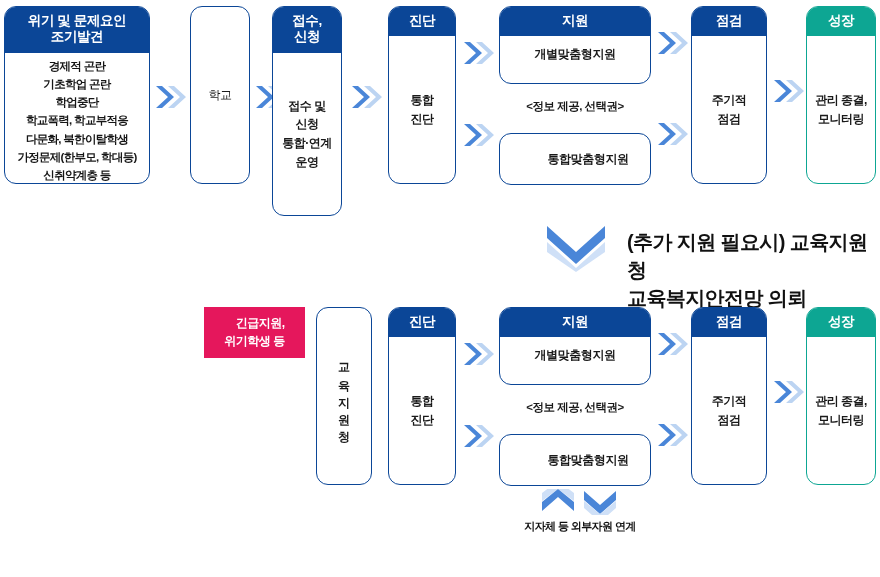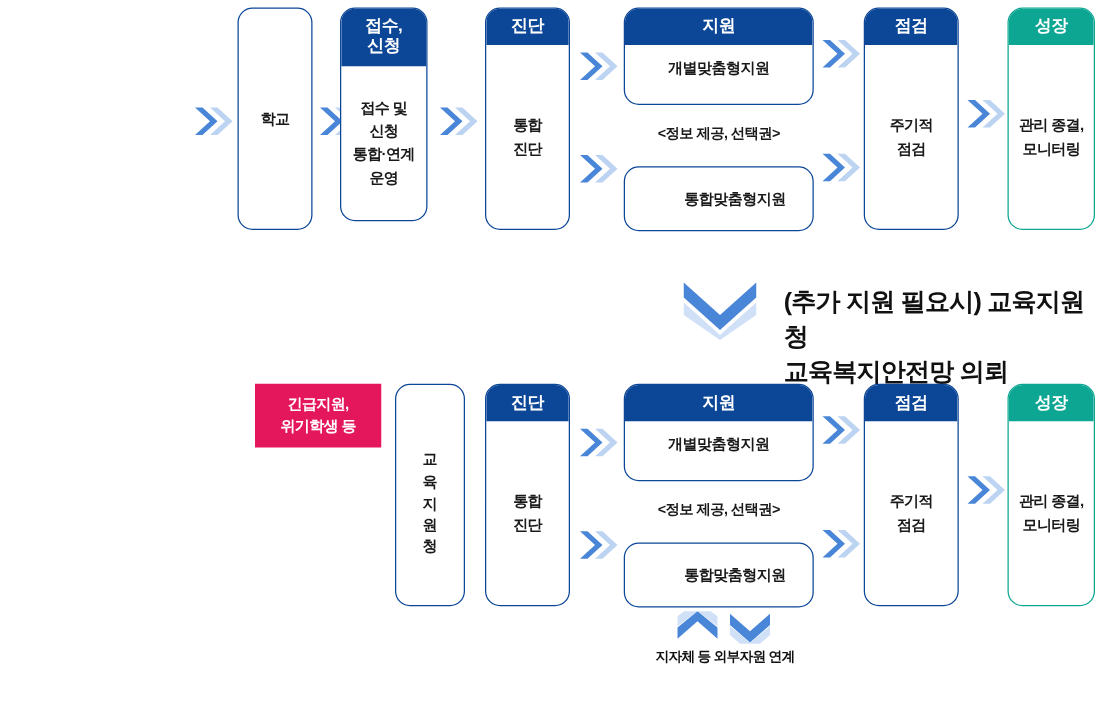--- a/index.html
+++ b/index.html
@@ -51,21 +51,21 @@
     align-items: center;
     justify-content: center;
     text-align: center;
     font-size: 12px;
     font-weight: bold;
     line-height: 1.55;
     letter-spacing: -0.5px;
     padding: 4px 3px;
     color: #1a1a1a;
   }
-  .node-body.plain { font-weight: bold; }
+  .node-body.plain { font-weight: normal; }
   .node-body .lines { width: 100%; }
 
   
   .risk-list {
     font-size: 11.5px;
     font-weight: bold;
     line-height: 1.58;
     letter-spacing: -0.7px;
     text-align: center;
     color: #161616;
@@ -89,21 +89,21 @@
     box-sizing: border-box;
     background: #e5175c;
     color: #ffffff;
     font-weight: bold;
     font-size: 12px;
     line-height: 1.45;
     letter-spacing: -0.5px;
     display: flex;
     align-items: center;
     justify-content: center;
-    text-align: center;
+    text-align: right;
   }
 
   
   .support {
     position: absolute;
     box-sizing: border-box;
   }
   .support-top {
     position: absolute;
     left: 0; top: 0;
@@ -169,20 +169,37 @@
   }
   .caption.c1 { font-size: 20px; text-align: left; }
   .caption.c2 { font-size: 11px; }
   .caption .l2 { display: block; }
 </style>
 </head>
 <body>
 
 <div class="stage">
 
+  <div class="node" style="left:4px; top:6px; width:146px; height:178px;">
+    <div class="node-head">
+      <span>위기 및 문제요인</span><br>
+      <span>조기발견</span>
+    </div>
+    <div class="node-body">
+      <div class="risk-list">
+        <div>경제적 곤란</div>
+        <div>기초학업 곤란</div>
+        <div>학업중단</div>
+        <div>학교폭력, 학교부적응</div>
+        <div>다문화, 북한이탈학생</div>
+        <div>가정문제(한부모, 학대등)</div>
+        <div>신취약계층 등</div>
+      </div>
+    </div>
+  </div>
 
   <span class="chev" style="left:154px; top:82px; width:34px; height:30px;">
     <svg width="34" height="30" viewBox="0 0 34 30">
       <path d="M2 4 L14 15 L2 26 L8 26 L20 15 L8 4 Z" fill="#4a86d8"></path>
       <path d="M14 4 L26 15 L14 26 L20 26 L32 15 L20 4 Z" fill="#bcd4f2"></path>
     </svg>
   </span>
 
   <div class="node" style="left:190px; top:6px; width:60px; height:178px;">
     <div class="node-body plain">
@@ -190,21 +207,21 @@
     </div>
   </div>
 
   <span class="chev" style="left:254px; top:82px; width:34px; height:30px;">
     <svg width="34" height="30" viewBox="0 0 34 30">
       <path d="M2 4 L14 15 L2 26 L8 26 L20 15 L8 4 Z" fill="#4a86d8"></path>
       <path d="M14 4 L26 15 L14 26 L20 26 L32 15 L20 4 Z" fill="#bcd4f2"></path>
     </svg>
   </span>
 
-  <div class="node" style="left:272px; top:6px; width:70px; height:171px;">
+  <div class="node" style="left:272px; top:6px; width:70px; height:210px;">
     <div class="node-head">
       <span>접수,</span><br>
       <span>신청</span>
     </div>
     <div class="node-body">
       <div class="lines">
         <div>접수 및</div>
         <div>신청</div>
         <div>통합·연계</div>
         <div>운영</div>

